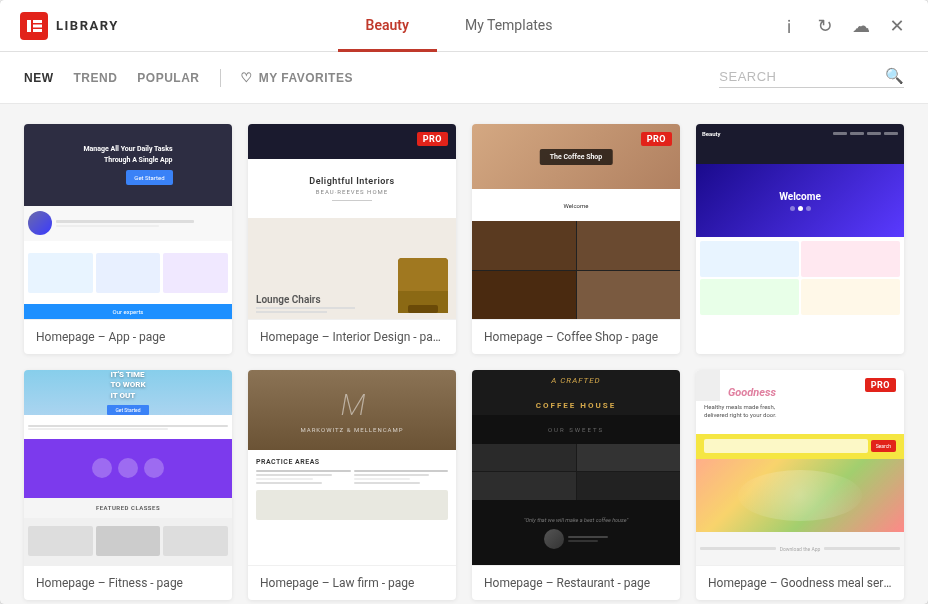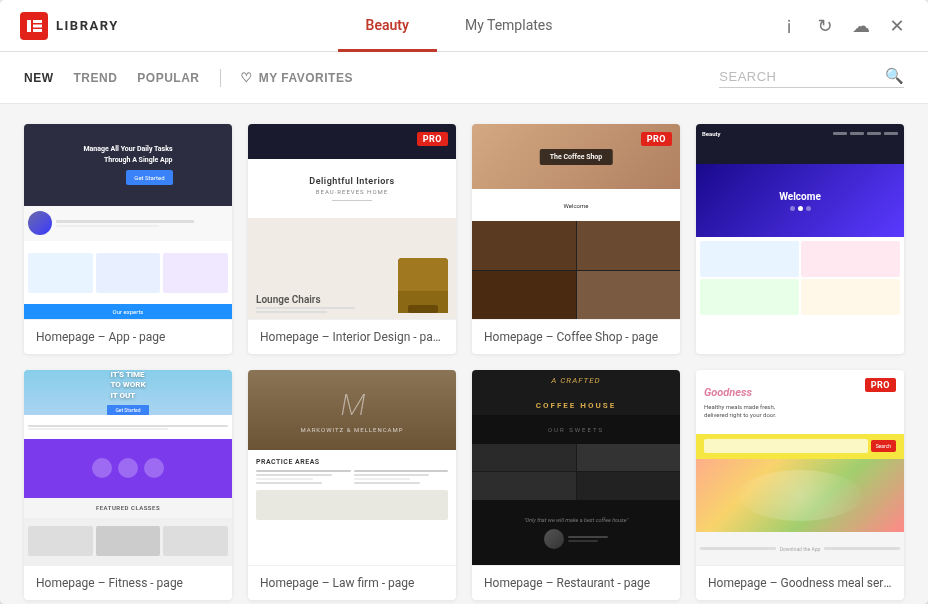--- a/index.html
+++ b/index.html
@@ -513,21 +513,21 @@
             </div>
           </div>
         </div>
         <div class="card-label">Homepage – Restaurant - page</div>
       </div>
 
       <div class="card">
         <div class="card-thumb">
           <span class="pro-badge">PRO</span>
           <div class="thumb-content">
-            <div style="flex:0.5;background:#fff;display:flex;flex-direction:column;justify-content:flex-end;padding:4px 8px 2px;">
+            <div style="flex:0.5;background:#fff;display:flex;flex-direction:column;justify-content:flex-end;padding:4px 8px 2px;margin-left:24px;">
               <div style="font-size:11px;color:#e080a0;font-style:italic;font-weight:700;">Goodness</div>
             </div>
             <div style="flex:0.6;background:#fff;padding:2px 8px;display:flex;flex-direction:column;gap:1px;">
               <div style="font-size:6px;color:#555;line-height:1.4;">Healthy meals made fresh,<br>delivered right to your door.</div>
             </div>
             <div style="flex:0.5;background:#f5e642;display:flex;align-items:center;padding:0 8px;gap:3px;">
               <div style="flex:1;height:14px;background:rgba(255,255,255,0.7);border-radius:2px;"></div>
               <div style="background:#e2231a;color:white;font-size:5px;padding:3px 5px;border-radius:2px;white-space:nowrap;">Search</div>
             </div>
             <div style="flex:1.5;background:#fff;display:flex;align-items:center;justify-content:center;overflow:hidden;">

